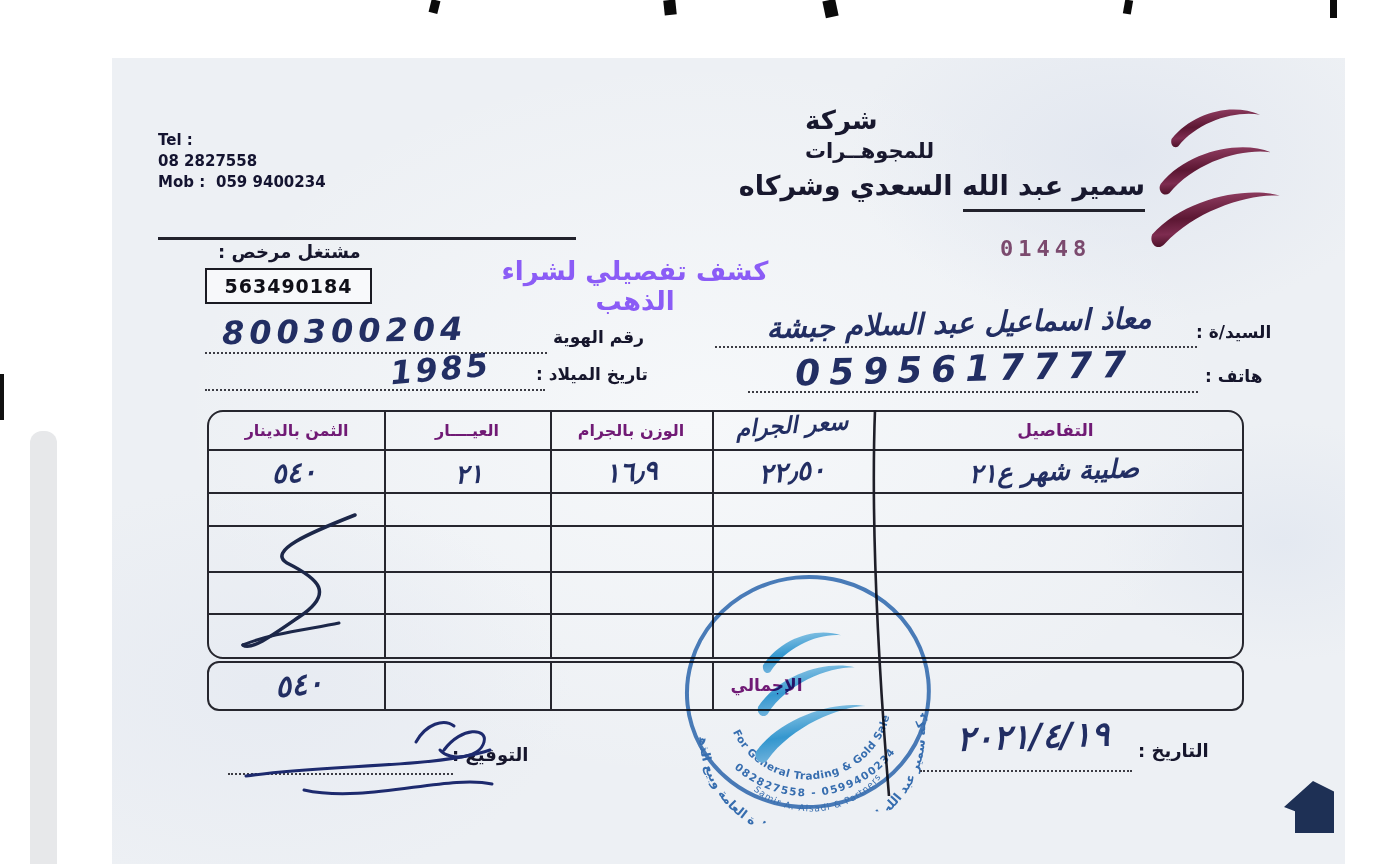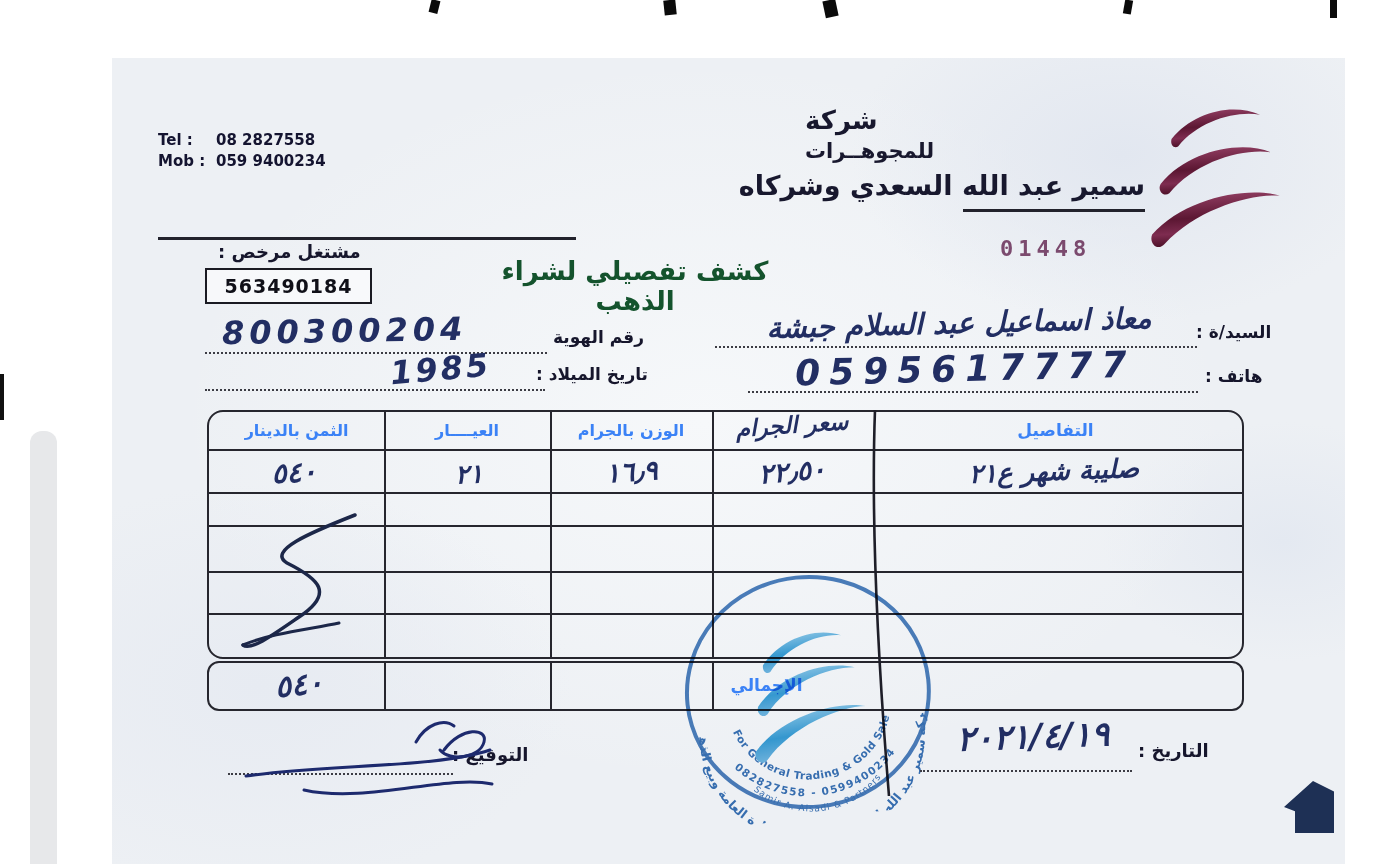--- a/index.html
+++ b/index.html
@@ -9,28 +9,28 @@
   
   .paper{left:112px;top:58px;width:1233px;height:806px;
          background-color:#edf0f4;
          background-image:
            radial-gradient(ellipse 420px 260px at 82% 12%, #e2e7f0 0%, rgba(226,231,240,0) 65%),
            radial-gradient(ellipse 520px 340px at 12% 78%, #e7ebf2 0%, rgba(231,235,242,0) 60%),
            radial-gradient(ellipse 700px 480px at 48% 45%, #f6f8fa 0%, rgba(246,248,250,0) 75%),
            radial-gradient(ellipse 300px 200px at 95% 60%, #e4e9f1 0%, rgba(228,233,241,0) 60%);
   }
   .printed{color:#16162c;font-weight:bold;}
-  .maroon{color:#14532d;}
+  .maroon{color:#8b5cf6;}
   .hw{font-family:"DejaVu Sans",sans-serif;font-style:italic;font-weight:600;color:#222e63;}
   .dots{border-bottom:2.5px dotted #3c3c44;height:0;}
   .rtl{direction:rtl;}
   .ltr{direction:ltr;}
   .vline{background:#26262e;width:2px;top:0;bottom:0;}
   .hline{background:#26262e;height:1.8px;left:0;right:0;}
-  .cell-label{text-align:center;font-weight:bold;color:#3b82f6;}
+  .cell-label{text-align:center;font-weight:bold;color:#701a75;}
   .topmark{background:#0b0b0b;top:0;}
 </style>
 </head>
 <body>
 
 <div class="viewport">
 
   <div class="abs topmark" style="left:430px;width:9px;height:13px;transform:rotate(14deg);"></div>
   <div class="abs topmark" style="left:664px;width:12px;height:15px;transform:rotate(-6deg);"></div>
   <div class="abs topmark" style="left:824px;width:13px;height:17px;transform:rotate(-12deg);"></div>
@@ -60,21 +60,21 @@
 
   <div class="abs rtl" style="left:805px;top:104px;width:340px;text-align:left;color:#18182e;">
     <div style="font-size:26px;font-weight:bold;line-height:32px;">شركة</div>
     <div style="font-size:21px;font-weight:bold;line-height:30px;">للمجوهــرات</div>
     <div style="font-size:27px;font-weight:bold;line-height:40px;white-space:nowrap;">سمير عبد الله السعدي وشركاه</div>
     <div style="height:2.5px;background:#22222c;width:182px;margin-top:3px;"></div>
   </div>
   <div class="abs" style="left:1000px;top:236px;font-family:'DejaVu Sans Mono',monospace;font-size:22px;font-weight:bold;color:#7b4a6e;letter-spacing:5px;">01448</div>
 
   <div class="abs" style="left:158px;top:130px;width:420px;color:#141430;font-size:15px;font-weight:bold;line-height:21px;">
-    <div style="display:flex;">
+    <div style="display:flex;flex-direction:column;">
       <span style="width:58px;">Tel :</span>
       <span>08 2827558</span>
     </div>
     <div style="display:flex;">
       <span style="width:58px;">Mob :</span>
       <span>059 9400234</span>
     </div>
   </div>
   <div class="abs" style="left:158px;top:237px;width:418px;height:2.5px;background:#22222c;"></div>
   <div class="abs rtl printed" style="left:218px;top:241px;font-size:18px;">مشتغل مرخص :</div>

